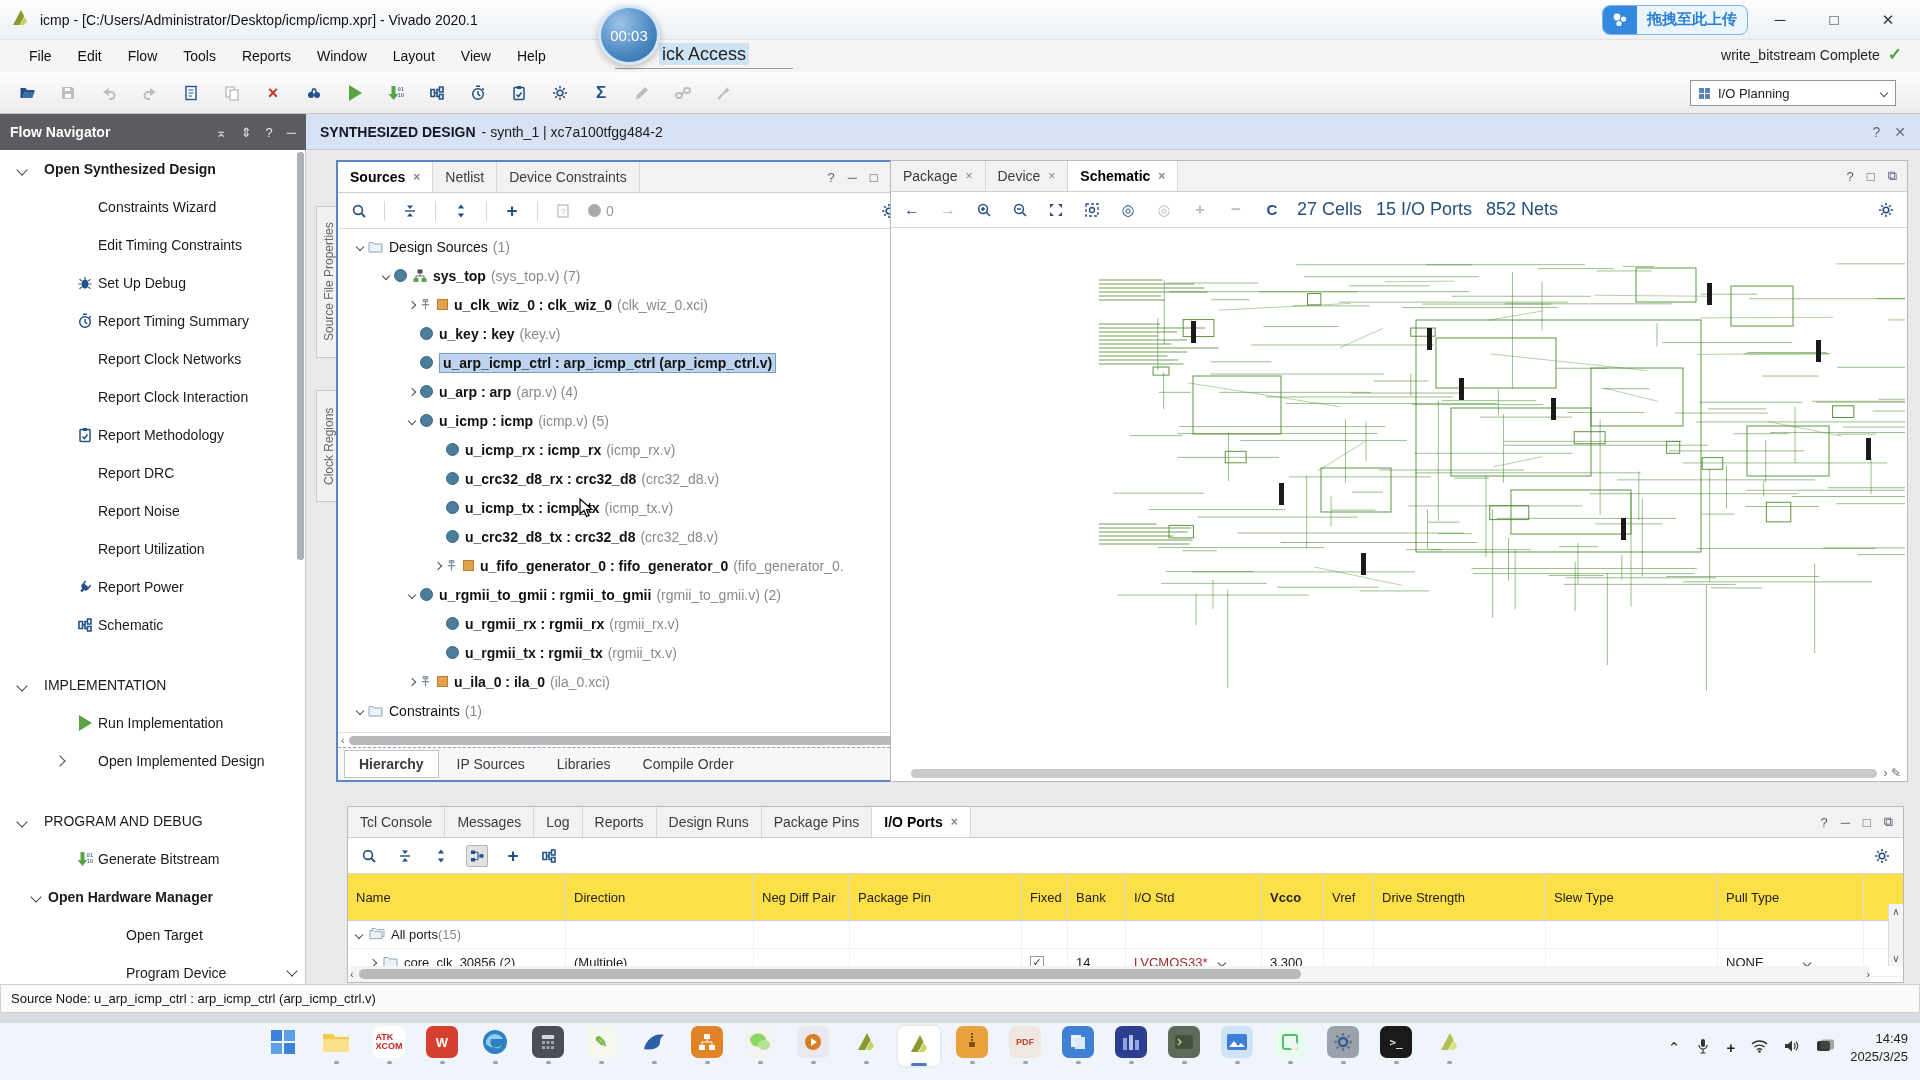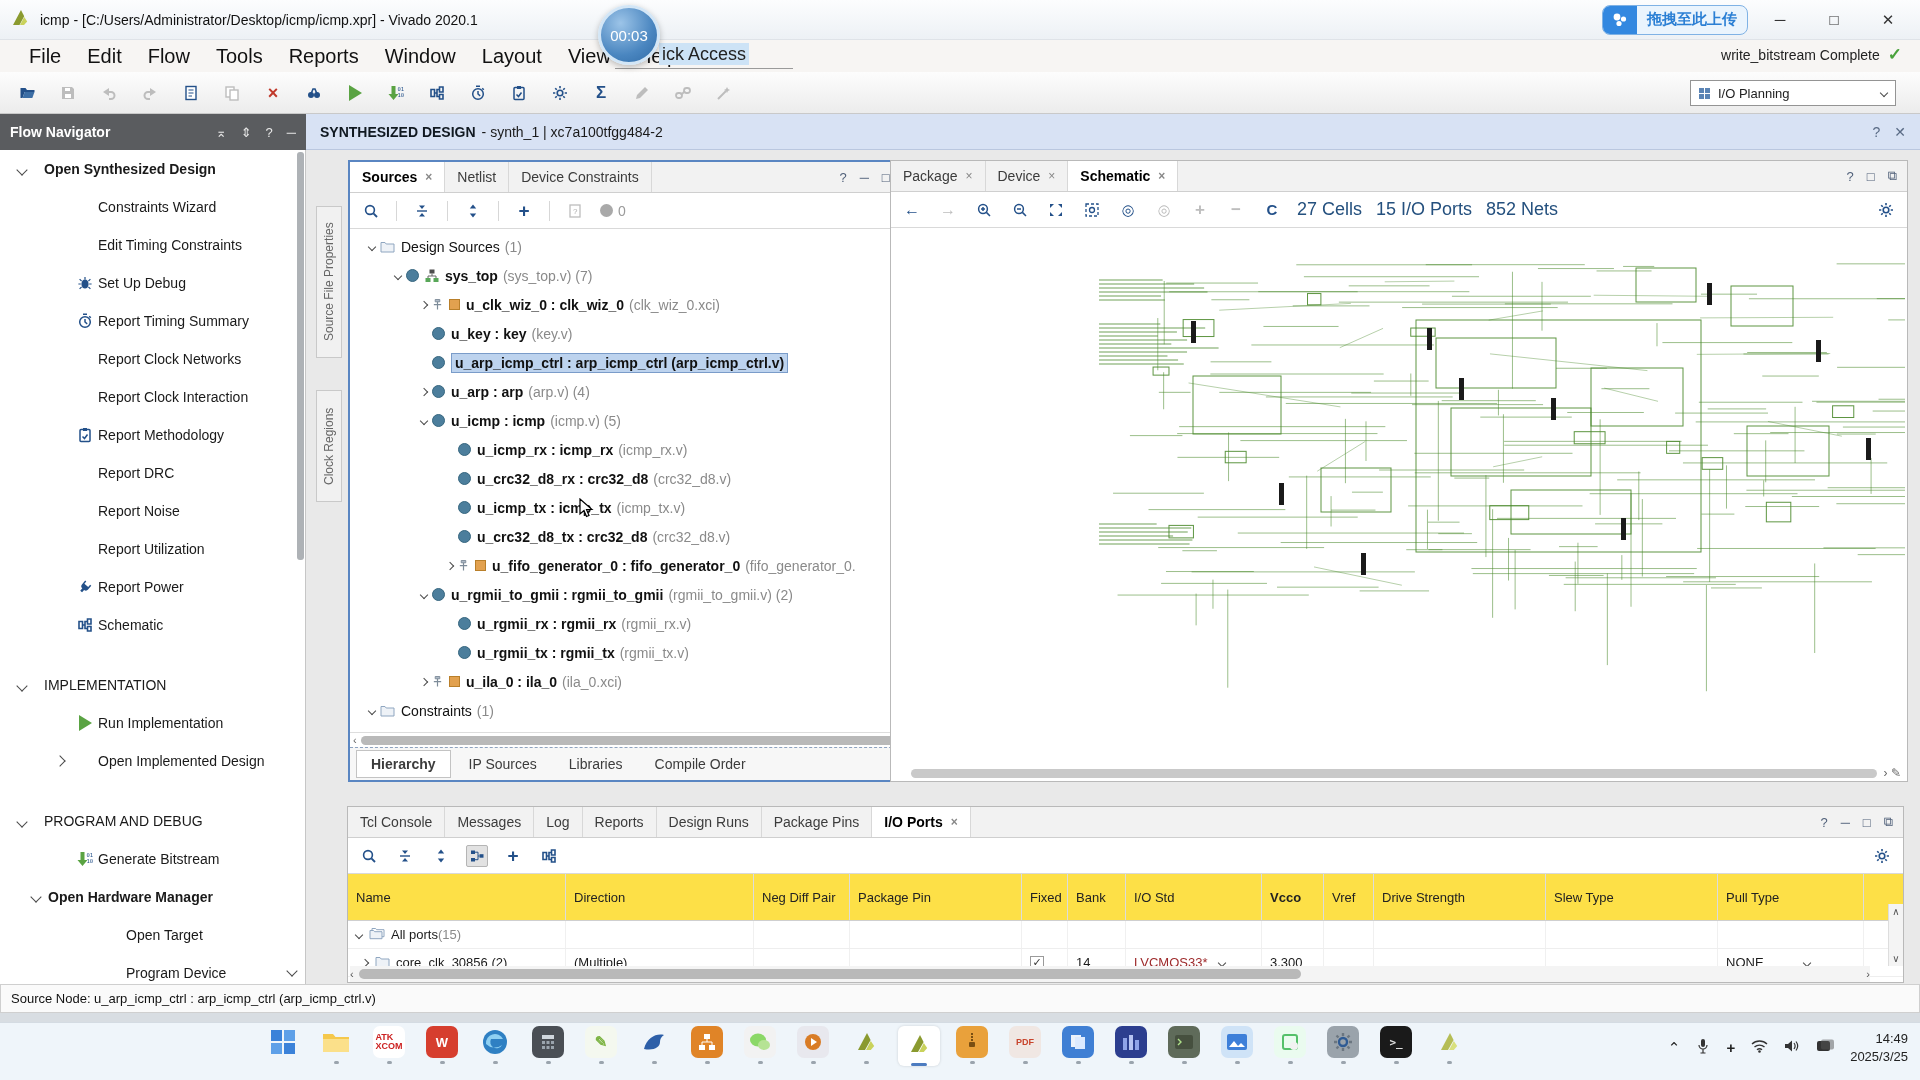--- a/index.html
+++ b/index.html
@@ -8,21 +8,21 @@
   .abs{position:absolute}
   
   #titlebar{left:0;top:0;width:1920px;height:40px;background:linear-gradient(#fcfdfe,#edf1f5);display:flex;align-items:center;padding:0 10px;gap:10px;border-bottom:1px solid #dfe3e8}
   #title-text{font-size:14px;color:#111}
   #titlebar .spacer{flex:1}
   #upload-badge{display:flex;align-items:center;height:30px;border:1px solid #7fb2e5;border-radius:8px;background:#eaf4fd;overflow:hidden}
   #upload-badge .blk{width:34px;height:30px;background:#3388e0;display:flex;align-items:center;justify-content:center}
   #upload-badge .txt{padding:0 10px;color:#2b7fd4;font-weight:bold;font-size:15px}
   .winbtn{width:44px;height:30px;display:flex;align-items:center;justify-content:center;font-size:15px;color:#333}
   #menubar{left:0;top:40px;width:1920px;height:32px;background:#f7f5f3;display:flex;align-items:center;padding:0 16px}
-  .menu{padding:4px 13px;font-size:20px;color:#111}
+  .menu{padding:4px 13px;font-size:14px;color:#111}
   #quickaccess{left:615px;top:44px;width:178px;height:25px;border-bottom:1px solid #9a9a9a;font-size:18px;color:#222}
   #quickaccess span{background:#cde3f6;padding:1px 3px;margin-left:44px}
   #timerbubble{left:598px;top:5px;width:62px;height:60px;border-radius:50%;
      background:radial-gradient(circle at 35% 28%,#9cc4e8,#4a86c0 60%,#2f6aa5);
      border:3px solid #d3e6f6;box-shadow:0 2px 6px rgba(0,0,0,.25);
      display:flex;align-items:center;justify-content:center;color:#fff;font-size:15px;z-index:60}
   #wb-status{right:18px;top:44px;display:flex;align-items:center;gap:8px;font-size:14px;color:#222}
   #wb-status .check{color:#4aa23c;font-weight:bold;font-size:17px}
   #toolbar{left:0;top:72px;width:1920px;height:42px;background:linear-gradient(#fdfdfd,#ececec);border-bottom:1px solid #c9c9c9;display:flex;align-items:center;padding:0 16px;gap:19px}
   .tbi{width:22px;height:22px;display:flex;align-items:center;justify-content:center}
@@ -57,21 +57,21 @@
   .ptab{display:flex;align-items:center;gap:8px;padding:0 12px;font-size:14px;color:#3c3c3c;border-right:1px solid #d8d8d8}
   .ptab.active{background:#fff;font-weight:bold;color:#000}
   .ptab .x{color:#888;font-size:12px}
   .ptabs .ics{margin-left:auto;display:flex;align-items:center;gap:13px;padding:0 10px;color:#51617a;font-size:13px}
   .ptools{display:flex;align-items:center;height:36px;border-bottom:1px solid #d9d9d9;padding:0 10px;gap:14px;flex:0 0 auto}
   .ptools .sep{width:1px;height:20px;background:#d7d7d7}
   .ptools .gear{margin-left:auto}
   .ptools .pbtn{width:22px;height:22px;display:flex;align-items:center;justify-content:center}
   .ptools .pbtn.pressed{background:#e2e2e2;border:1px solid #b5b5b5;border-radius:2px}
   
-  #sources-panel{left:348px;top:160px;width:576px;height:622px;border:2px solid #5a86c2}
+  #sources-panel{left:336px;top:160px;width:576px;height:622px;border:2px solid #5a86c2}
   #src-tree{flex:1;overflow:hidden;position:relative;padding-top:3px}
   .trow{display:flex;align-items:center;height:29px;font-size:14px;white-space:nowrap}
   .trow .arr{width:16px;display:flex;justify-content:center;flex:0 0 16px}
   .trow .tic{margin-right:6px;display:flex;align-items:center}
   .trow .nm{font-weight:bold;color:#111}
   .trow .nm.plain{font-weight:normal}
   .trow .dt{color:#8a8a8a;margin-left:5px}
   .selbox{background:#bdd3ee;border:1px solid #7a9cc9;padding:1px 3px}
   .mod{width:13px;height:13px;border-radius:50%;background:#4c7e9c;border:1px solid #36667f;display:inline-block}
   .ipsq{width:11px;height:11px;background:#e2a14f;border:1px solid #b97f2a;display:inline-block}
@@ -1122,21 +1122,21 @@
           <div class="dcell" style="width: 46px;"></div>
           <div class="dcell" style="width: 58px;"></div>
           <div class="dcell" style="width: 136px;"></div>
           <div class="dcell" style="width: 62px;"></div>
           <div class="dcell" style="width: 50px;"></div>
           <div class="dcell" style="width: 172px;"></div>
           <div class="dcell" style="width: 172px;"></div>
           <div class="dcell" style="width: 146px;"></div>
         </div>
         <div class="drow">
-          <div class="dcell" style="width: 218px; padding-left: 14px; text-align: center;">
+          <div class="dcell" style="width: 218px; padding-left: 22px; text-align: center;">
             <span class="chev sm right" style="margin-right: 7px;"></span>
             <span style="margin-right: 6px;"><svg width="15" height="13" viewBox="0 0 15 13">
                 <path fill="#eef2f7" stroke="#8fa6c0" d="M1 2.5h4l1.2 1.5H14v8H1z"></path>
               </svg></span>
             <span>core_clk_30856 (2)</span>
           </div>
           <div class="dcell" style="width: 188px;">(Multiple)</div>
           <div class="dcell" style="width: 96px;"></div>
           <div class="dcell" style="width: 172px;"></div>
           <div class="dcell" style="width: 46px;">

